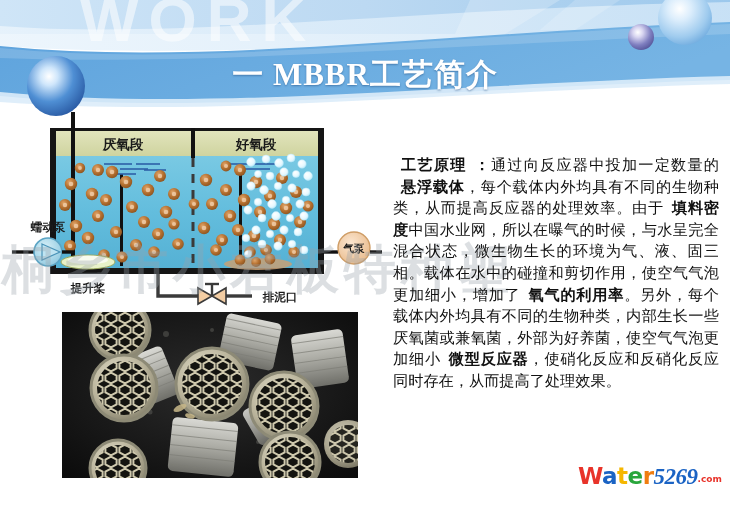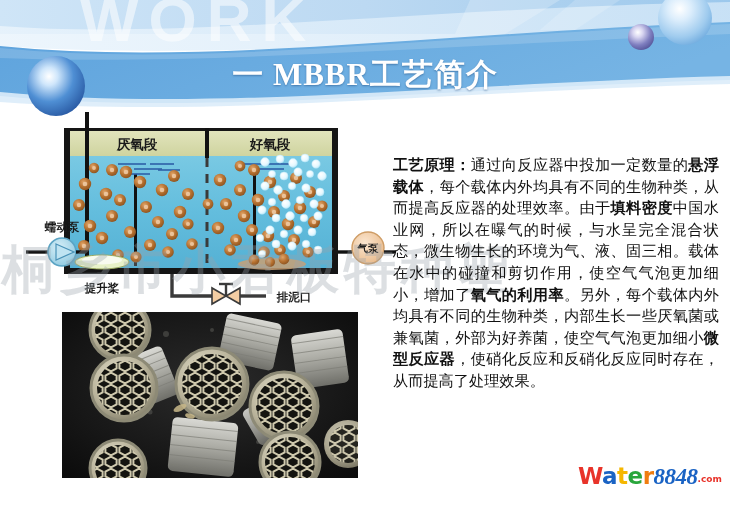--- a/index.html
+++ b/index.html
@@ -75,21 +75,21 @@
     font-weight: bold;
     color: #ffffff;
     letter-spacing: 1px;
     text-shadow: 0 1px 2px rgba(20,60,110,0.45);
     white-space: nowrap;
   }
 
   
   .diagram {
     position: absolute;
-    left: 22px;
+    left: 8px;
     top: 112px;
     width: 376px;
     height: 198px;
   }
 
   
   .photo {
     position: absolute;
     left: 62px;
     top: 312px;
@@ -106,21 +106,21 @@
     left: 393px;
     top: 155px;
     width: 326px;
     font-family: "DejaVu Sans", "Liberation Sans", sans-serif;
     font-size: 15.2px;
     line-height: 21.6px;
     color: #111111;
     text-align: justify;
     text-justify: inter-ideograph;
   }
-  .body-text b { font-weight: bold; }
+  .body-text b { font-weight: bold; margin-left: 8px; }
 
   
   .watermark {
     position: absolute;
     left: 2px;
     top: 235px;
     width: 730px;
     font-size: 52px;
     font-weight: bold;
     color: #9aa3ab;
@@ -622,16 +622,16 @@
         <ellipse cx="128" cy="104" rx="5" ry="2.4" transform="rotate(15 128 104)"></ellipse>
       </g>
     </svg>
   </div>
 
   <div class="body-text">
     <b>工艺原理</b><b>：</b><span>通过向反应器中投加一定数量的</span><b>悬浮载体</b><span>，每个载体内外均具有不同的生物种类，从而提高反应器的处理效率。由于</span><b>填料密度</b><span>中国水业网，所以在曝气的时候，与水呈完全混合状态，微生物生长的环境为气、液、固三相。载体在水中的碰撞和剪切作用，使空气气泡更加细小，增加了</span><b>氧气的利用率</b><span>。另外，每个载体内外均具有不同的生物种类，内部生长一些厌氧菌或兼氧菌，外部为好养菌，使空气气泡更加细小</span><b>微型反应器</b><span>，使硝化反应和反硝化反应同时存在，从而提高了处理效果。</span>
   </div>
 
   <div class="logo">
-    <div class="logo-row1"><span style="color:#e8332a">W</span><span style="color:#1a63c4">a</span><span style="color:#f5b700">t</span><span style="color:#2aa63c">e</span><span style="color:#f07d10">r</span><span class="num">8848</span><span class="dotcom">.com</span></div>
+    <div class="logo-row1"><span style="color:#e8332a">W</span><span style="color:#1a63c4">a</span><span style="color:#f5b700">t</span><span style="color:#2aa63c">e</span><span style="color:#f07d10">r</span><span class="num">5269</span><span class="dotcom">.com</span></div>
   </div>
 
 </div>
 
 </body></html>

